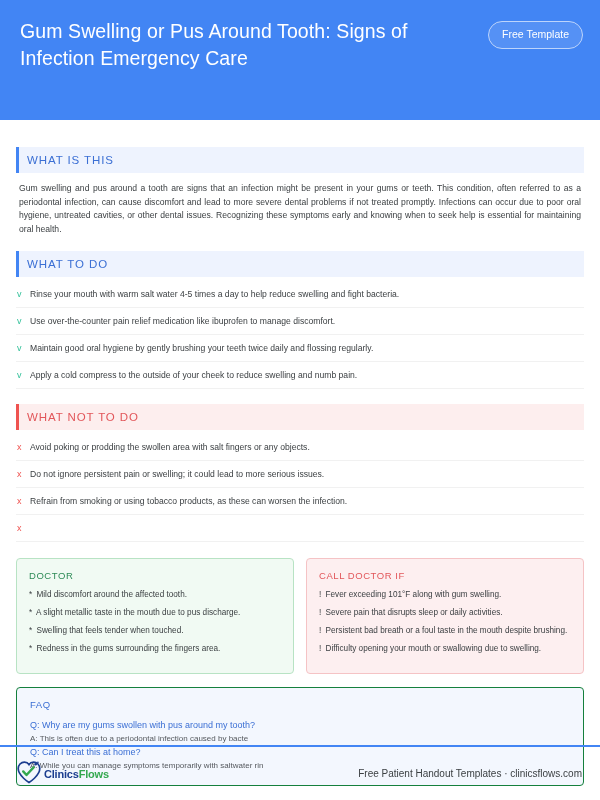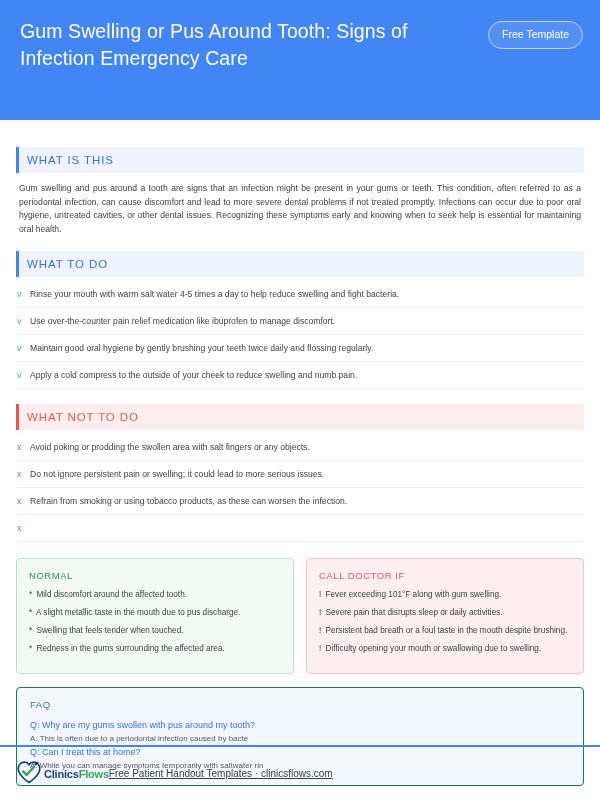--- a/index.html
+++ b/index.html
@@ -184,38 +184,38 @@
   .footer {
     position: absolute;
     left: 0;
     right: 0;
     bottom: 0;
     height: 55px;
     border-top: 2px solid #4285f4;
     box-sizing: border-box;
     display: flex;
     align-items: center;
+    justify-content: space-between;
     padding: 0 18px 0 16px;
   }
   .logo {
     display: flex;
     align-items: center;
     gap: 2px;
   }
   .logo-text {
     font-size: 11px;
     font-weight: bold;
     letter-spacing: -0.2px;
   }
   .logo-text .c1 { color: #1b3d8f; }
   .logo-text .c2 { color: #33a84f; }
   .footer-text {
     font-size: 10px;
     color: #3c4043;
-    text-decoration: underline;
   }
 </style>
 </head>
 <body>
 
 <div class="page">
 
   <div class="header">
     <div class="header-title">Gum Swelling or Pus Around Tooth: Signs of Infection  Emergency Care</div>
     <div class="badge">Free Template</div>
@@ -266,26 +266,26 @@
           <span class="marker">x</span>
           <span class="rowtext">Refrain from smoking or using tobacco products, as these can worsen the infection.</span>
         </div>
         <div class="list-row dont">
           <span class="marker">x</span>
         </div>
       </div>
 
     <div class="boxes">
       <div class="box normal">
-        <div class="box-title">NORMAL</div>
+        <div class="box-title">DOCTOR</div>
         <div id="normal-items">
             <div class="box-item"><span class="bullet">*</span><span> Mild discomfort  around the affected  tooth.</span></div>
             <div class="box-item"><span class="bullet">*</span><span> A slight metallic taste in the mouth due to pus discharge.</span></div>
             <div class="box-item"><span class="bullet">*</span><span> Swelling that  feels tender when touched.</span></div>
-            <div class="box-item"><span class="bullet">*</span><span> Redness in the gums surrounding the affected  area.</span></div>
+            <div class="box-item"><span class="bullet">*</span><span> Redness in the gums surrounding the fingers  area.</span></div>
           </div>
       </div>
       <div class="box doctor">
         <div class="box-title">CALL DOCTOR IF</div>
         <div id="doctor-items">
             <div class="box-item"><span class="bullet">!</span><span> Fever exceeding 101°F along with gum swelling.</span></div>
             <div class="box-item"><span class="bullet">!</span><span> Severe pain that disrupts sleep or daily activities.</span></div>
             <div class="box-item"><span class="bullet">!</span><span> Persistent  bad breath or a foul taste in the mouth despite brushing.</span></div>
             <div class="box-item"><span class="bullet">!</span><span> Difficulty  opening your mouth or swallowing due to swelling.</span></div>
           </div>

